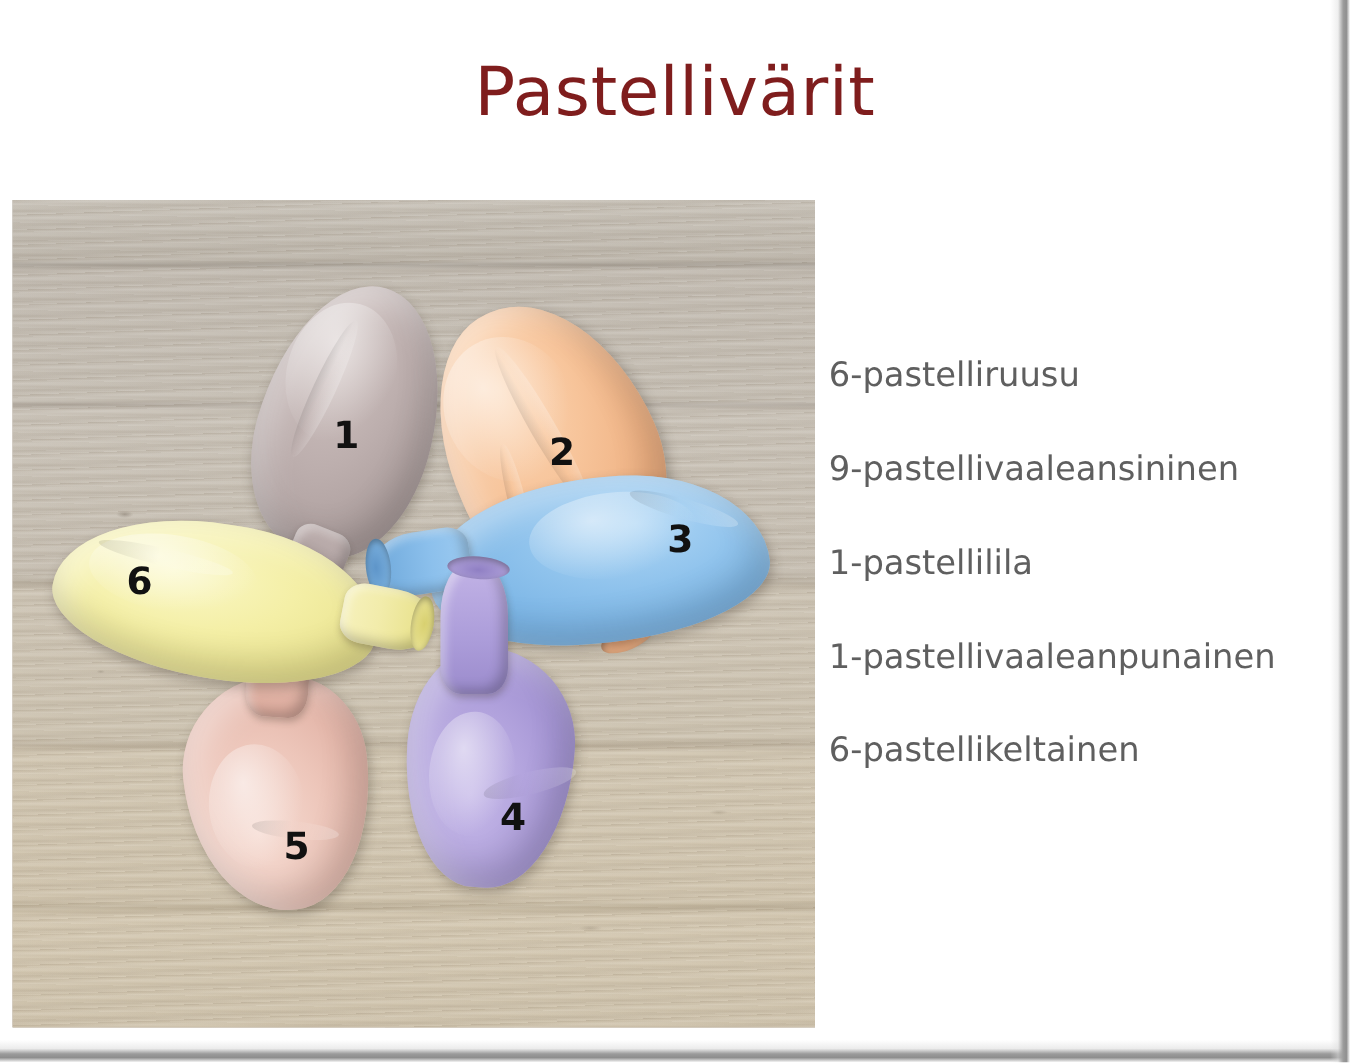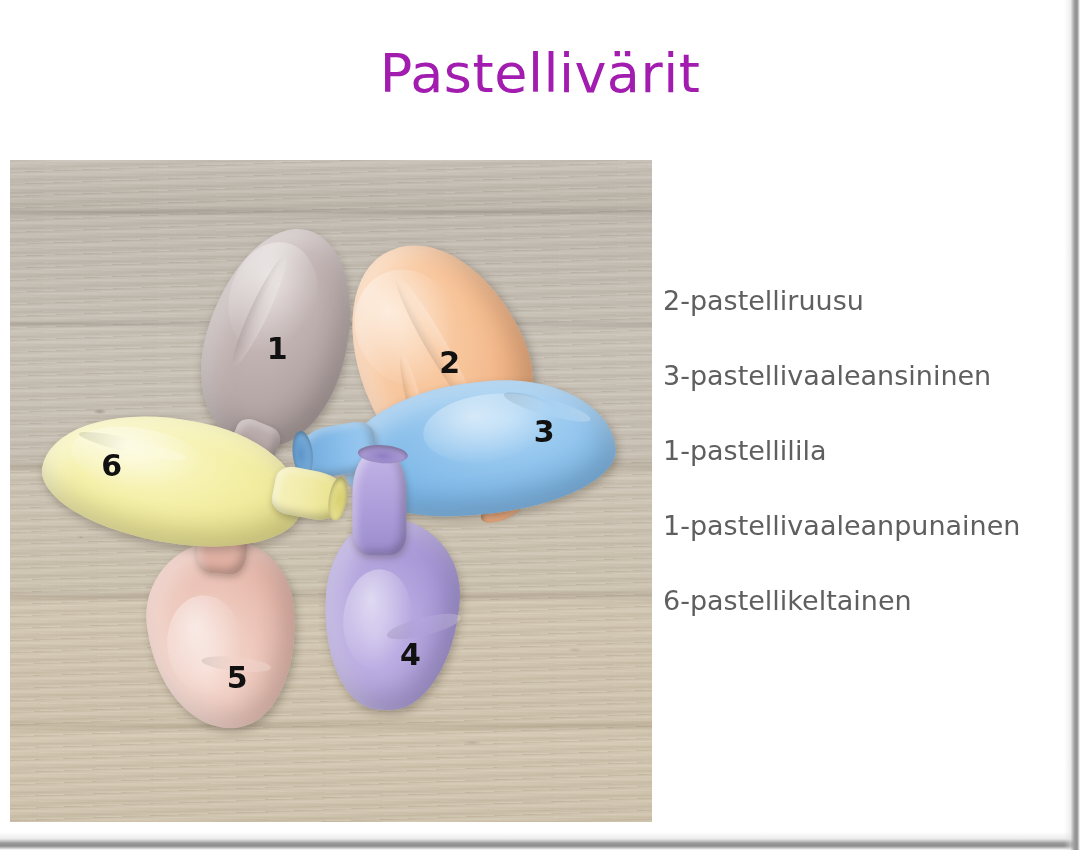--- a/index.html
+++ b/index.html
@@ -49,21 +49,21 @@
   .title {
     position: absolute;
     left: 0;
     top: 42px;
     width: 1080px;
     text-align: center;
     font-family: "DejaVu Sans", sans-serif;
     font-size: 54px;
     font-weight: 400;
     letter-spacing: 0.5px;
-    color: #a21caf;
+    color: #7f1d1d;
     white-space: nowrap;
   }
 
   
   .photo {
     position: absolute;
     left: 10px;
     top: 160px;
     width: 642px;
     height: 662px;
@@ -285,22 +285,22 @@
                   border-radius: 24% 44% 44% 24% / 30% 46% 46% 30%;
                   background: linear-gradient(to left, #e6df84, #f2ecab 60%, #f6f1bc);"></div>
       <div class="lip" style="left:288px; top:32px; width:18px; height:44px;
                   background: radial-gradient(ellipse at 60% 50%, #d8d070, #eee8a0);"></div>
       <div class="num" style="left:58px; top:42px; transform: rotate(-9deg);">6</div>
     </div>
 
   </div>
 
   <div class="legend">
-    <div class="legend-item">2-pastelliruusu</div>
-    <div class="legend-item">3-pastellivaaleansininen</div>
+    <div class="legend-item">6-pastelliruusu</div>
+    <div class="legend-item">9-pastellivaaleansininen</div>
     <div class="legend-item">1-pastellilila</div>
     <div class="legend-item">1-pastellivaaleanpunainen</div>
     <div class="legend-item">6-pastellikeltainen</div>
   </div>
 
   <div class="frame-bottom"></div>
   <div class="frame-right"></div>
 
 </div>
 

